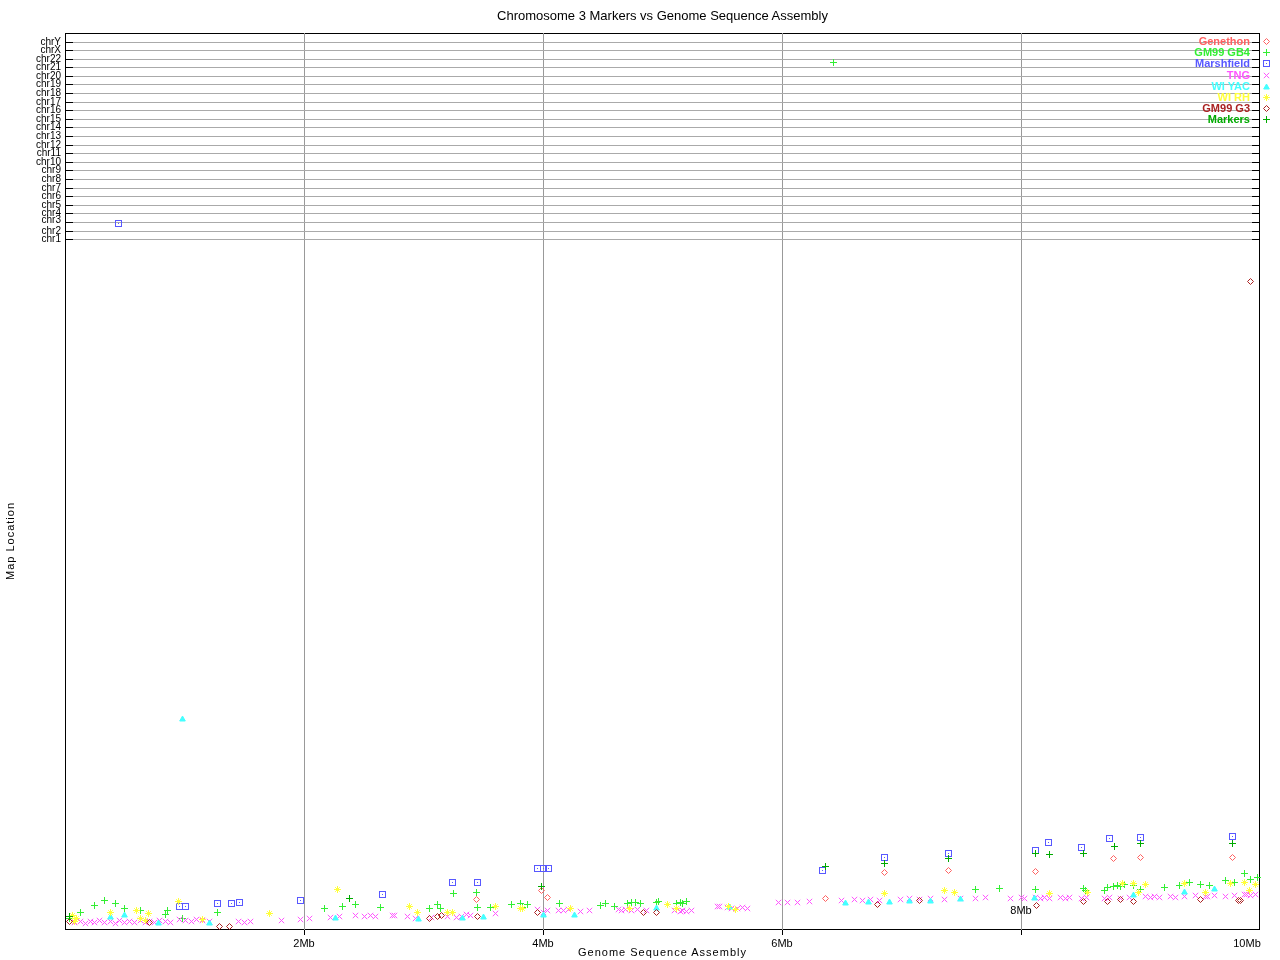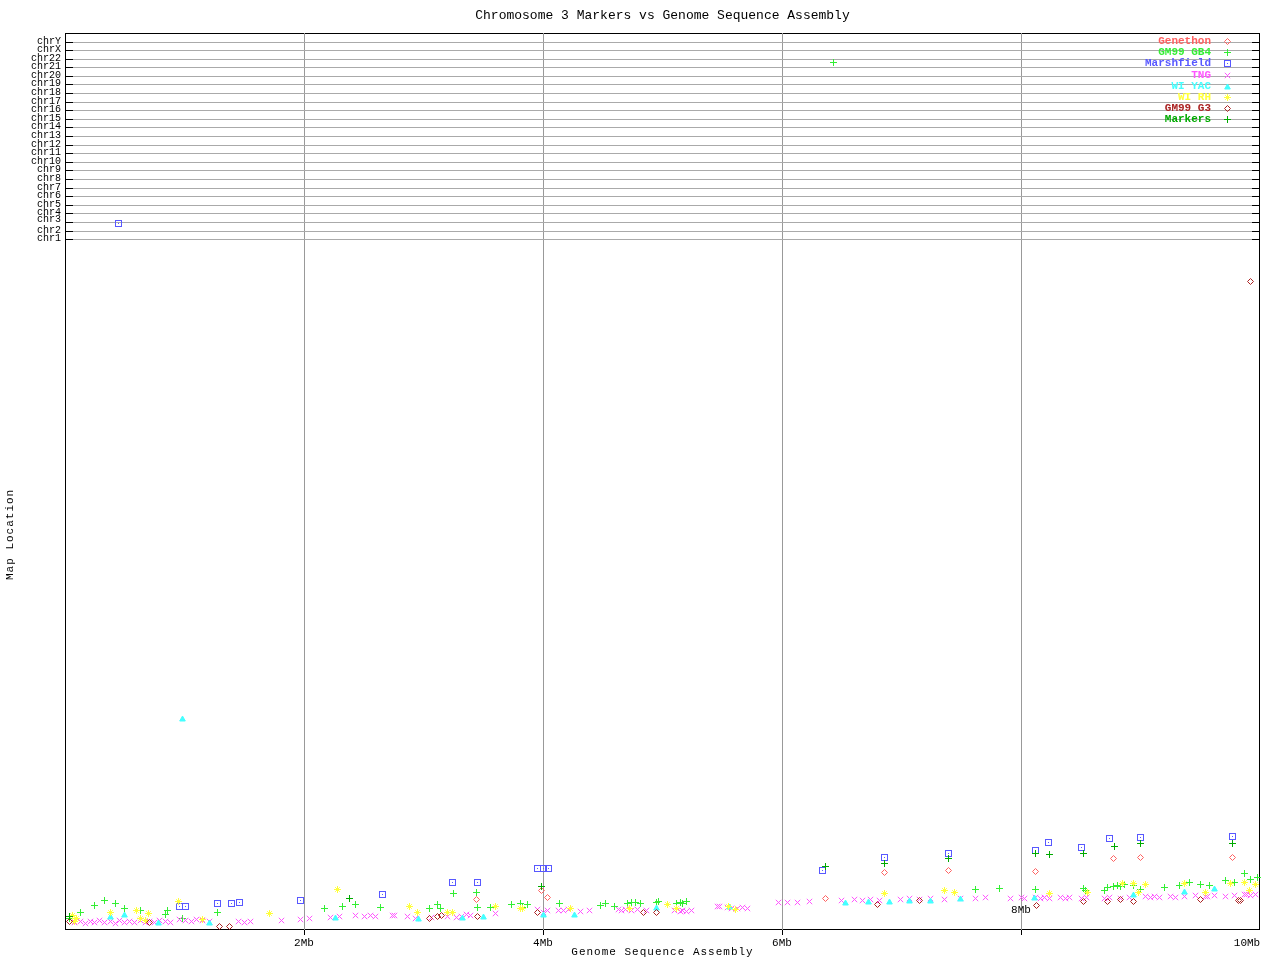--- a/index.html
+++ b/index.html
@@ -1,34 +1,34 @@
 <!DOCTYPE html>
 <html><head>
 <meta charset="utf-8">
 <style>
   html,body{margin:0;padding:0;background:#fff;}
   #canvas{position:relative;width:1280px;height:960px;background:#ffffff;
-          font-family:Liberation Mono, monospace;color:#000;overflow:hidden;}
+          font-family:Liberation Sans, sans-serif;color:#000;overflow:hidden;}
   .title{position:absolute;left:0;top:8px;width:1325px;text-align:center;
          font-size:13px;white-space:pre;}
   .plot-frame{position:absolute;left:65px;top:33px;width:1195px;height:897px;
               border:1px solid #000;box-sizing:border-box;}
   .hline{position:absolute;height:1px;background:#aaaaaa;}
   .htick{position:absolute;height:1px;background:#000;}
   .vline{position:absolute;width:1px;background:#999999;}
   .vtick{position:absolute;width:1px;background:#000;}
   .chrom-label{position:absolute;left:0;width:61px;text-align:right;
                font-size:10px;line-height:10px;white-space:pre;}
   .x-tick-label{position:absolute;width:60px;text-align:center;font-size:11px;}
   .x-axis-label{position:absolute;left:0;top:946px;width:1325px;text-align:center;
                 font-size:11px;letter-spacing:1px;}
   .y-axis-label{position:absolute;left:4px;top:380px;height:200px;
                 writing-mode:vertical-rl;transform:rotate(180deg);
                 font-size:11px;letter-spacing:1px;}
-  .legend{position:absolute;left:1085px;top:36px;width:150px;}
+  .legend{position:absolute;left:1124px;top:36px;width:150px;}
   .legend-row{height:11.2px;display:flex;justify-content:flex-end;align-items:center;}
   .legend-label{font-size:11px;font-weight:bold;line-height:11px;white-space:pre;}
   .legend-sym{width:7px;height:7px;margin-left:13px;margin-right:4px;flex:0 0 auto;}
   .marker{position:absolute;width:7px;height:7px;}
   svg{display:block;}
 </style>
 </head>
 <body>
 
 <div id="canvas">

